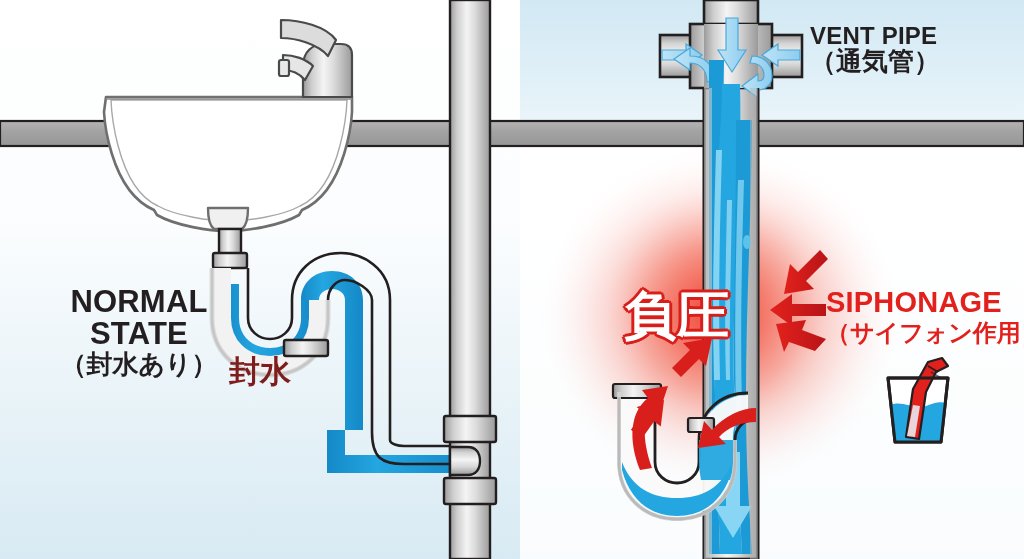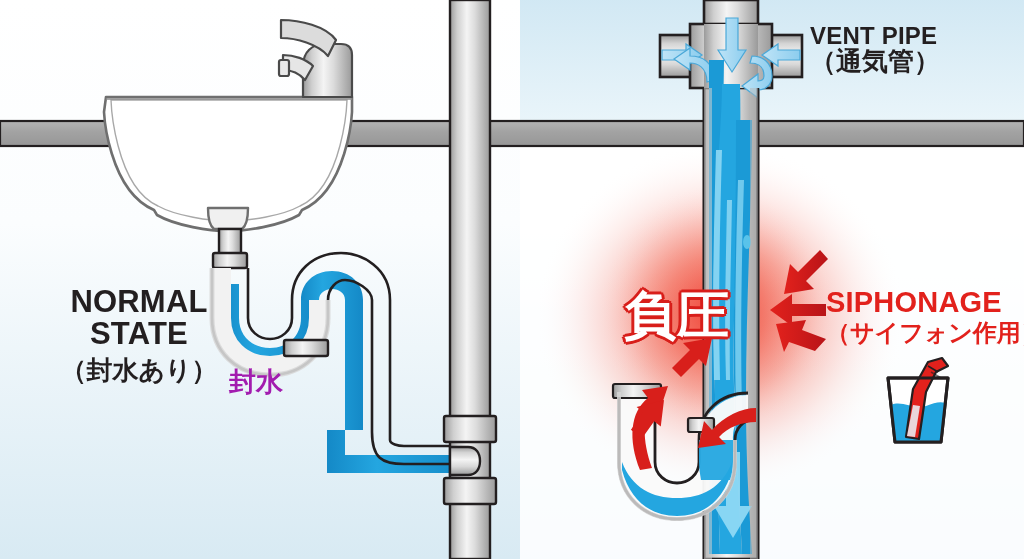--- a/index.html
+++ b/index.html
@@ -11,40 +11,40 @@
   #stage{position:relative;width:1024px;height:559px;overflow:hidden;}
   #stage svg{position:absolute;left:0;top:0;}
   .lbl{position:absolute;white-space:nowrap;}
   .en{
     font-weight:bold;letter-spacing:.2px;line-height:1.02;
   }
   .jp{font-weight:bold;line-height:1.05;}
 
   #normal-label{left:44px;top:286px;width:190px;text-align:center;color:#231f20;}
   #normal-label .en{font-size:31px;}
-  #normal-label .jp{font-size:26px;margin-top:8px;}
+  #normal-label .jp{font-size:26px;margin-top:2px;}
 
   #vent-label{left:810px;top:24px;color:#231f20;}
   #vent-label .en{font-size:24px;}
   #vent-label .jp{font-size:26px;margin-top:0;text-align:center;}
 
   #siphon-label{left:826px;top:288px;color:#e2211c;}
   #siphon-label .en{font-size:29px;}
   #siphon-label .jp{font-size:24px;margin-top:2px;}
 
   #fuatsu-label{
     left:624px;top:288px;font-size:52px;font-weight:bold;color:#ffffff;
     letter-spacing:1px;
     text-shadow:
       2px 0 0 #d81f1b,-2px 0 0 #d81f1b,0 2px 0 #d81f1b,0 -2px 0 #d81f1b,
       2px 2px 0 #d81f1b,-2px 2px 0 #d81f1b,2px -2px 0 #d81f1b,-2px -2px 0 #d81f1b,
       3px 0 0 #d81f1b,-3px 0 0 #d81f1b,0 3px 0 #d81f1b,0 -3px 0 #d81f1b;
   }
   #fuusui-label{
-    left:229px;top:368px;font-size:27px;font-weight:bold;color:#a21caf;
+    left:229px;top:356px;font-size:31px;font-weight:bold;color:#7f1d1d;
   }
 </style>
 </head>
 <body>
 
 <div id="stage">
 
 <svg width="1024" height="559" viewBox="0 0 1024 559">
   <defs>
     <linearGradient id="bgGrad" x1="0" y1="0" x2="0" y2="1">

